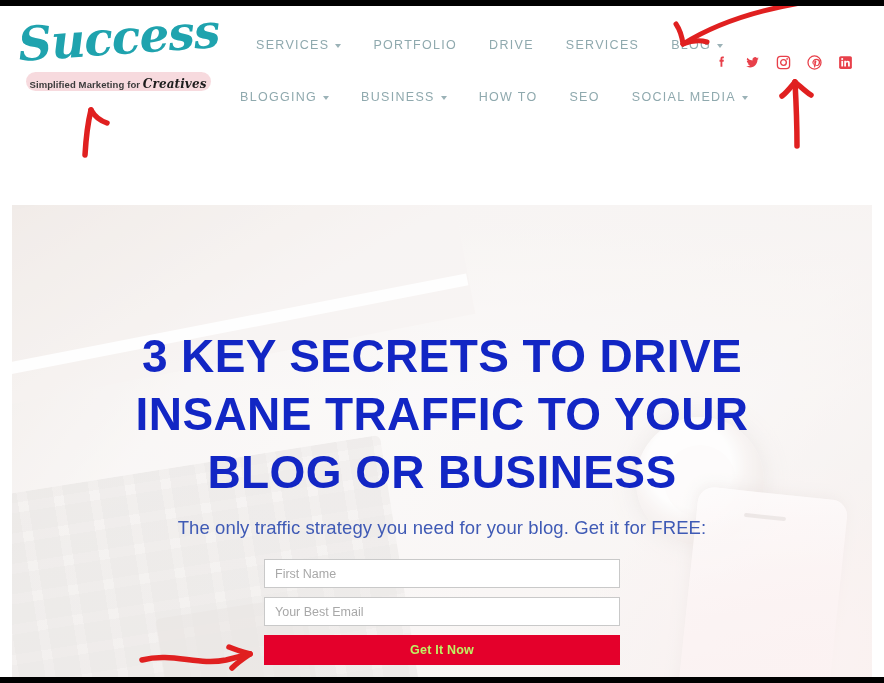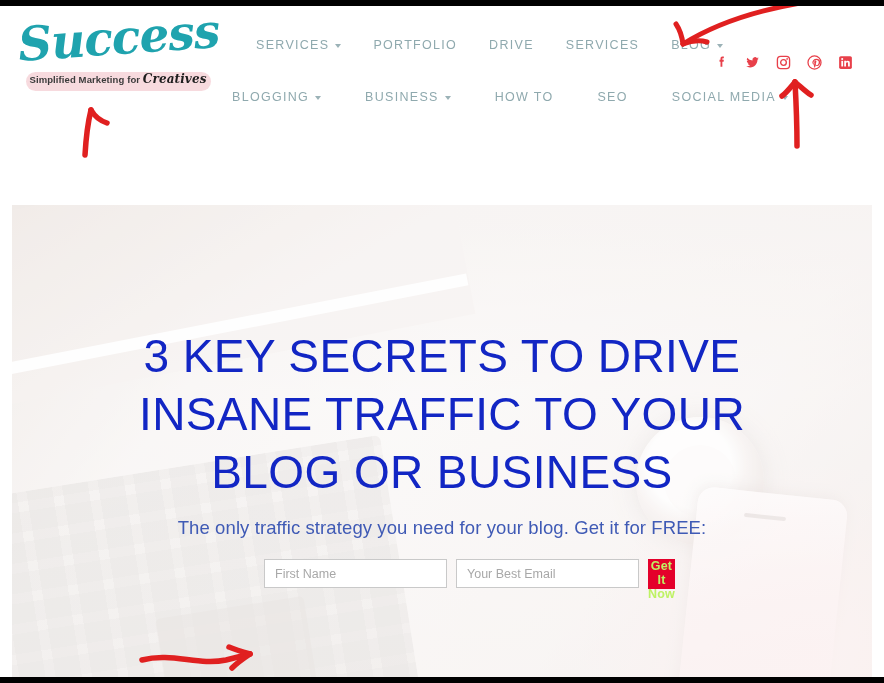--- a/index.html
+++ b/index.html
@@ -84,21 +84,21 @@
     border-radius: 10px;
     background: #f6d4d8;
     opacity: .85;
   }
   .logo-tagline {
     position: relative;
     z-index: 2;
     font-size: 9.5px;
     color: #3b3b3b;
     letter-spacing: .1px;
-    line-height: 16px;
+    line-height: 26px;
     font-weight: 600;
   }
   .logo-tagline .cursive {
     font-family: "DejaVu Serif", serif;
     font-style: italic;
     font-size: 12px;
     font-weight: bold;
     color: #1d1d1d;
   }
 
@@ -109,21 +109,21 @@
     top: 22px;
     width: 440px;
   }
   .nav-row {
     display: flex;
     align-items: center;
     justify-content: space-between;
     height: 34px;
   }
   .nav-row.row1 { padding-left: 24px; gap: 32px; }
-  .nav-row.row2 { padding-left: 0px;  gap: 44px; margin-top: 18px; }
+  .nav-row.row2 { padding-left: 0px;  gap: 32px; margin-top: 18px; margin-left: 8px; }
 
   .nav-item {
     display: inline-flex;
     align-items: center;
     gap: 6px;
     font-size: 12.5px;
     letter-spacing: 1.3px;
     font-weight: 500;
     color: #8fa9ae;
     white-space: nowrap;
@@ -269,41 +269,41 @@
   
   .hero-content {
     position: relative;
     z-index: 5;
     width: 100%;
     padding-top: 122px;
     text-align: center;
   }
   .hero-title {
     font-family: "Liberation Sans", sans-serif;
-    font-weight: normal;
+    font-weight: bold;
     font-size: 46px;
     line-height: 58px;
     letter-spacing: .4px;
     color: #1226c4;
     padding: 0 60px;
   }
   .hero-sub {
     margin-top: 16px;
     font-size: 18.5px;
     font-weight: 400;
     color: #3f5ab5;
     letter-spacing: .1px;
   }
 
   
   .optin-form {
     margin: 20px auto 0;
     width: 356px;
     display: flex;
-    flex-direction: row;
+    flex-direction: column;
     gap: 9px;
   }
   .optin-input {
     width: 356px;
     height: 29px;
     border: 1px solid #c9c9c9;
     background: #ffffff;
     padding: 0 10px;
     font-family: "Liberation Sans", sans-serif;
     font-size: 12.5px;

